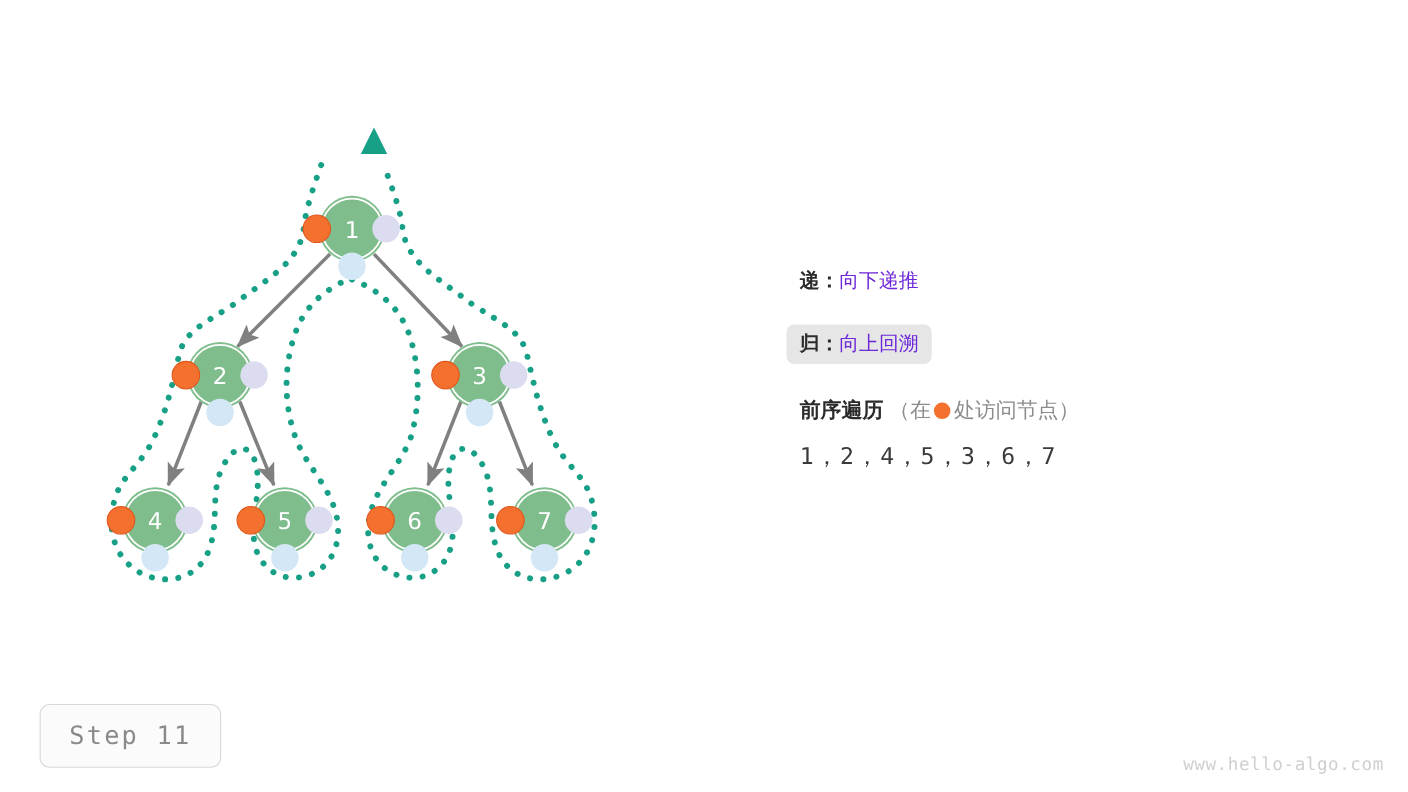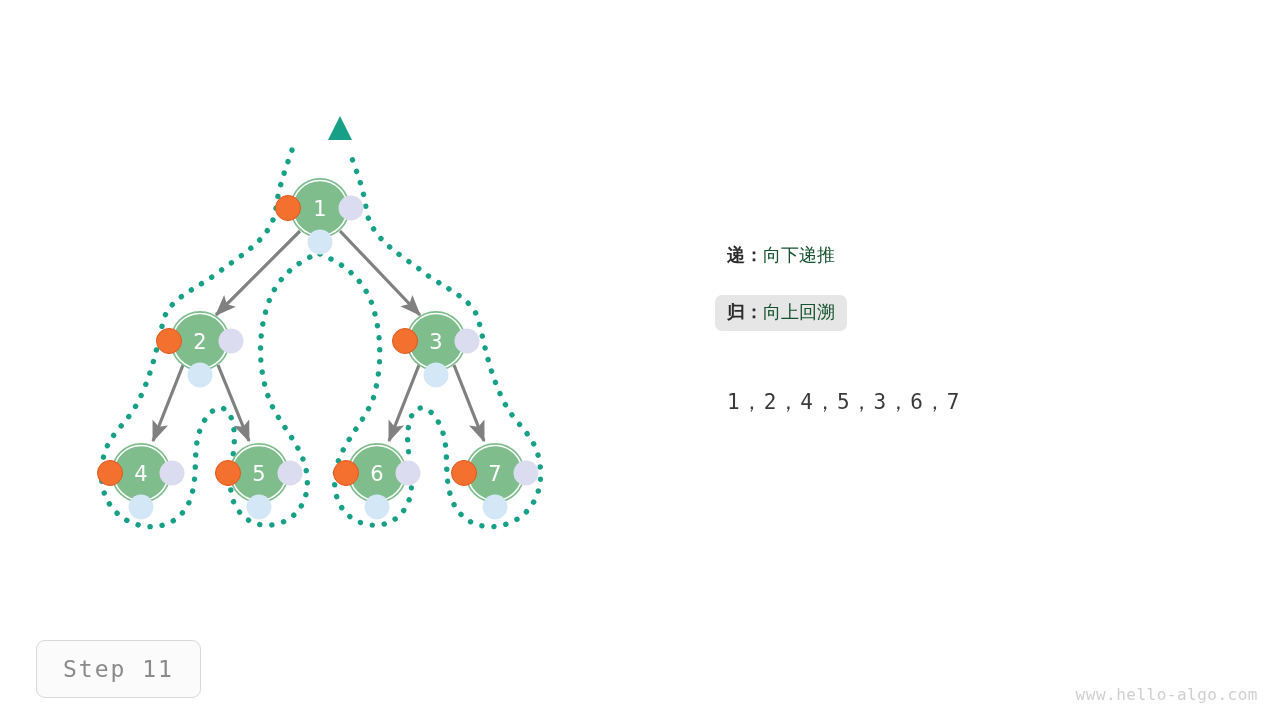--- a/index.html
+++ b/index.html
@@ -52,21 +52,21 @@
   }
   .legend-row.highlight {
     background: #e6e6e6;
     margin-top: 21px;
   }
   .legend-key {
     font-weight: bold;
     color: #2b2b2b;
   }
   .legend-val {
-    color: #14532d;
+    color: #6d28d9;
   }
 
   #traversal-block {
     position: absolute;
     left: 727px;
     top: 362px;
     width: 500px;
   }
   #traversal-heading {
     font-size: 19px;
@@ -84,21 +84,21 @@
   .inline-dot {
     display: inline-block;
     width: 15px;
     height: 15px;
     border-radius: 50%;
     background: #f4702f;
     vertical-align: -2px;
     margin: 0 3px;
   }
   #traversal-sequence {
-    margin-top: 26px;
+    margin-top: 14px;
     font-family: "DejaVu Sans Mono", "Liberation Mono", monospace;
     font-size: 21px;
     color: #3a3a3a;
     letter-spacing: 1.5px;
   }
 
   
   #step-badge {
     position: absolute;
     left: 36px;
@@ -249,18 +249,21 @@
     <text class="node-label" x="495" y="474">7</text>
   </g>
 </svg>
 
 <div id="legend">
   <div><span class="legend-row"><span class="legend-key">递：</span><span class="legend-val">向下递推</span></span></div>
   <div><span class="legend-row highlight"><span class="legend-key">归：</span><span class="legend-val">向上回溯</span></span></div>
 </div>
 
 <div id="traversal-block">
+  <div id="traversal-heading">
+    <span class="th-name">前序遍历</span><span class="th-paren">&nbsp;</span><span class="th-paren">（在</span><span class="inline-dot"></span><span class="th-paren">处访问节点）</span>
+  </div>
   <div id="traversal-sequence">1，2，4，5，3，6，7</div>
 </div>
 
 <div id="step-badge">Step 11</div>
 
 <div id="watermark">www.hello-algo.com</div>
 
 </body></html>

